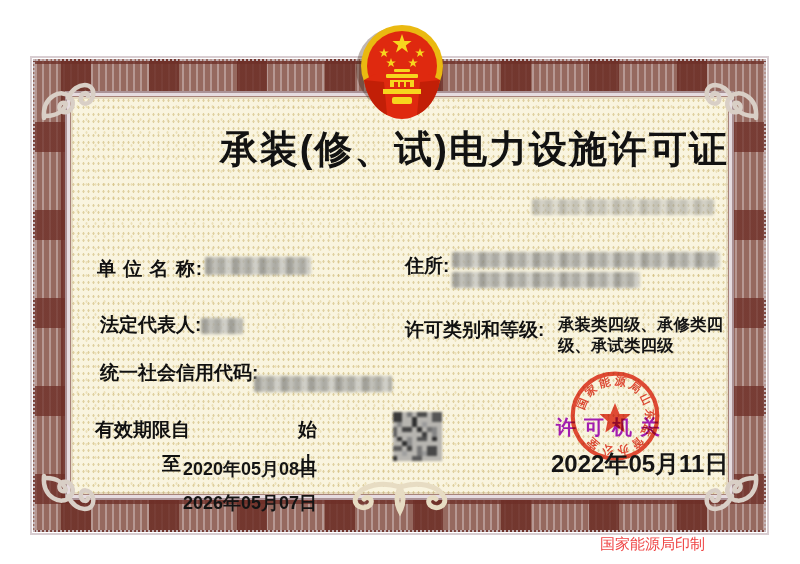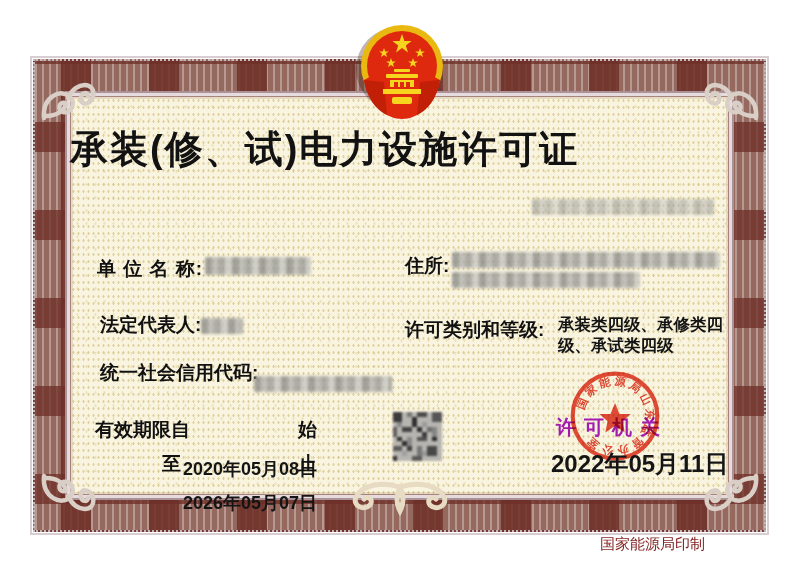--- a/index.html
+++ b/index.html
@@ -28,41 +28,41 @@
   .flourish.tr{left:700px;top:64px;transform:scaleX(-1);}
   .flourish.bl{left:38px;top:468px;transform:scaleY(-1);}
   .flourish.br{left:700px;top:468px;transform:scale(-1,-1);}
   .crest{position:absolute;left:322px;top:479px;width:156px;height:38px;z-index:2;}
   .crest svg path{fill:none;stroke:#e7dcc3;stroke-width:5;stroke-linecap:round;}
 
   
   .emblem{position:absolute;left:354px;top:22px;width:96px;height:102px;z-index:5;}
 
   
-  .title{position:absolute;left:70px;top:124px;width:659px;text-align:left;z-index:4;
+  .title{position:absolute;left:70px;top:124px;width:659px;text-align:right;z-index:4;
          font-size:38px;font-weight:700;letter-spacing:2px;color:#121212;}
   .lbl{position:absolute;z-index:4;font-weight:700;font-size:19px;color:#111;white-space:nowrap;}
   .val{position:absolute;z-index:4;font-size:18px;font-weight:600;color:#141414;white-space:nowrap;margin-top:38px;}
 
   .redact{position:absolute;z-index:4;border-radius:2px;opacity:.82;filter:blur(1.6px);
           background:repeating-linear-gradient(90deg,#8e8e8a 0 7px,#b5b5b1 7px 13px,#9c9c98 13px 20px,#c7c7c3 20px 27px);}
   .redact.light{opacity:.55;}
 
   .class-value{position:absolute;left:558px;top:314px;width:176px;z-index:4;
                font-size:16.5px;font-weight:600;line-height:1.28;color:#141414;}
 
   .qr{position:absolute;left:392px;top:412px;width:50px;height:49px;z-index:4;filter:blur(1.1px);}
 
   .authority{position:absolute;left:556px;top:414px;width:112px;text-align:center;z-index:4;
              font-size:20px;font-weight:700;letter-spacing:8px;color:#a21caf;white-space:nowrap;}
   .seal{position:absolute;left:569px;top:370px;width:92px;height:92px;z-index:5;
         opacity:.88;mix-blend-mode:multiply;}
   .seal-date{position:absolute;left:551px;top:448px;z-index:6;font-size:24px;font-weight:600;color:#151515;white-space:nowrap;}
 
-  .footer{position:absolute;right:95px;top:535px;z-index:4;font-size:15px;color:#7f1d1d;white-space:nowrap;}
+  .footer{position:absolute;right:95px;top:535px;z-index:4;font-size:15px;color:#ef4444;white-space:nowrap;}
 </style>
 </head>
 <body>
 
 <div class="page">
 
   <div class="frame">
     <div class="inner"></div>
   </div>
 

